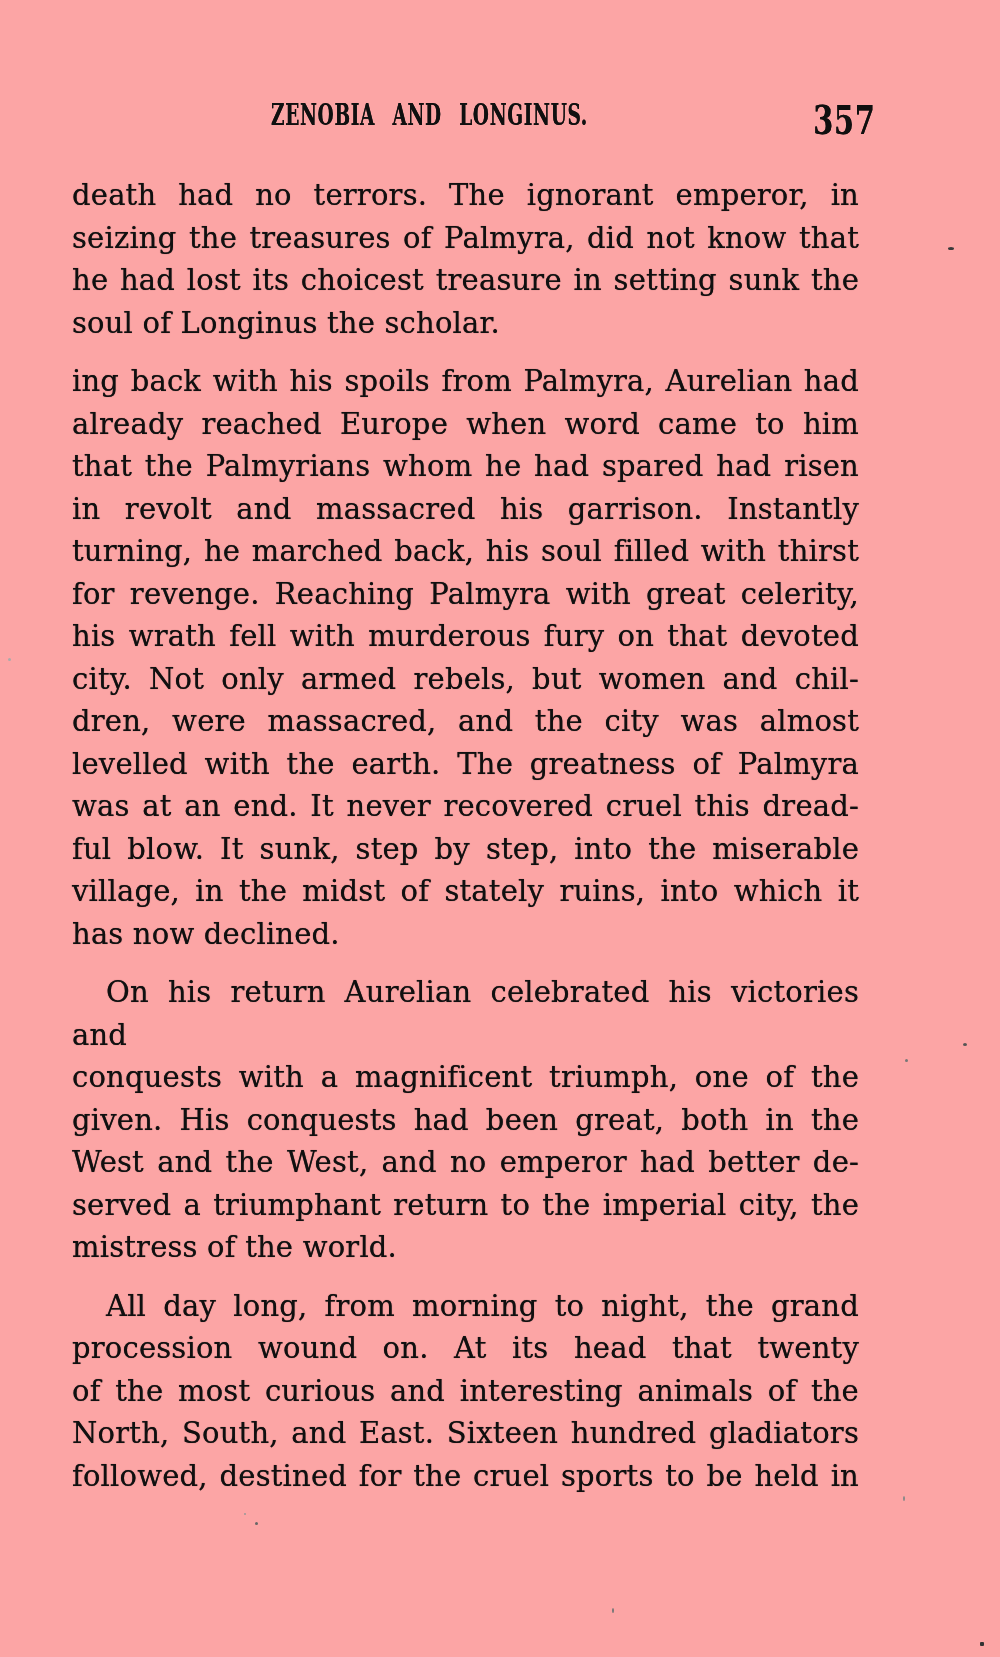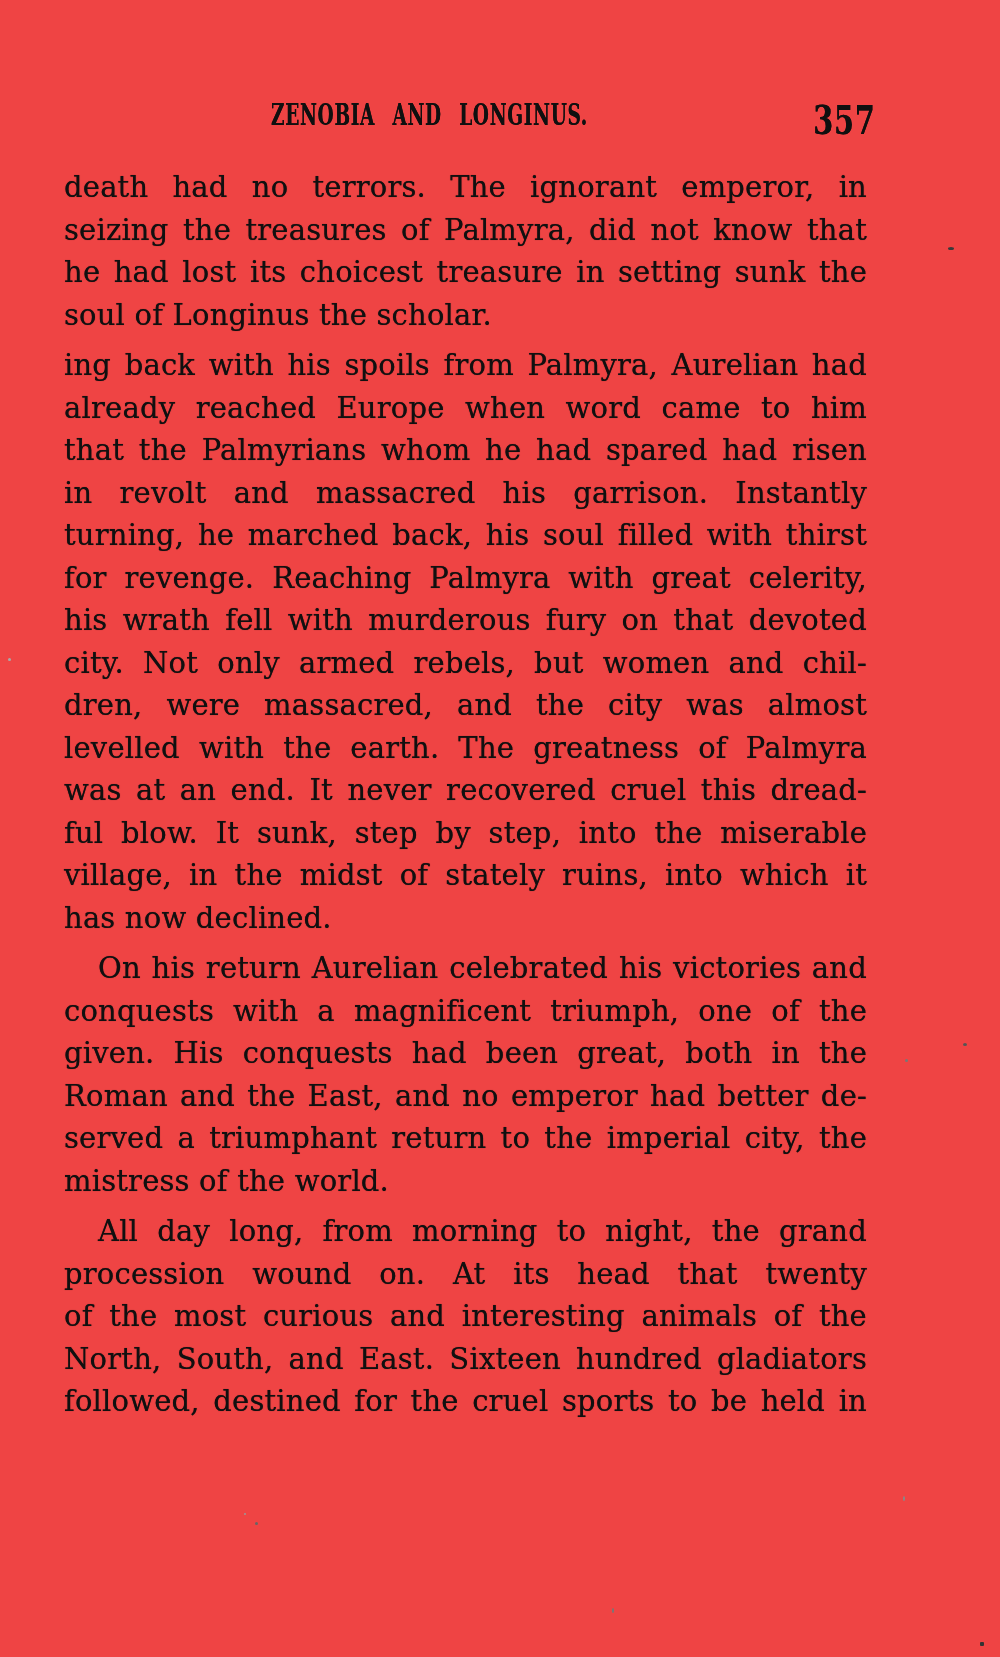--- a/index.html
+++ b/index.html
@@ -4,21 +4,21 @@
 <style>
   html, body {
     margin: 0;
     padding: 0;
     background: #ffffff;
   }
   .page {
     position: relative;
     width: 1000px;
     height: 1657px;
-    background: #ef4444;
+    background: #fca5a5;
     overflow: hidden;
     font-family: "DejaVu Serif", serif;
     color: #101010;
   }
   
   .page-header {
     position: absolute;
     top: 0; left: 0; right: 0;
     height: 150px;
   }
@@ -47,21 +47,21 @@
     transform-origin: right top;
     text-shadow: 0 0 0.6px rgba(10,10,10,0.85);
   }
   
   .text-block {
     position: absolute;
     top: 158px;
     left: 56px;
     width: 819px;
   }
-  .para { margin: 8px; }
+  .para { margin: 16px; }
   .line {
     font-size: 29px;
     line-height: 42.5px;
     letter-spacing: 0.2px;
     text-align: justify;
     text-align-last: justify;
     white-space: normal;
     text-shadow: 0 0 0.7px rgba(15,15,15,0.8);
   }
   .line.para-end { text-align-last: left; }
@@ -102,21 +102,21 @@
         <div class="line">levelled with the earth.  The greatness of Palmyra</div>
         <div class="line">was at an end.  It never recovered cruel this dread-</div>
         <div class="line">ful blow.  It sunk, step by step, into the miserable</div>
         <div class="line">village, in the midst of stately ruins, into which it</div>
         <div class="line para-end">has now declined.</div>
       </div>
       <div class="para">
         <div class="line indent">On his return Aurelian celebrated his victories and</div>
         <div class="line">conquests with a magnificent triumph, one of the</div>
         <div class="line">given.  His conquests had been great, both in the</div>
-        <div class="line">Roman and the East, and no emperor had better de-</div>
+        <div class="line">West and the West, and no emperor had better de-</div>
         <div class="line">served a triumphant return to the imperial city, the</div>
         <div class="line para-end">mistress of the world.</div>
       </div>
       <div class="para">
         <div class="line indent">All day long, from morning to night, the grand</div>
         <div class="line">procession wound on.  At its head that twenty</div>
         <div class="line">of the most curious and interesting animals of the</div>
         <div class="line">North, South, and East.  Sixteen hundred gladiators</div>
         <div class="line">followed, destined for the cruel sports to be held in</div>
       </div>

